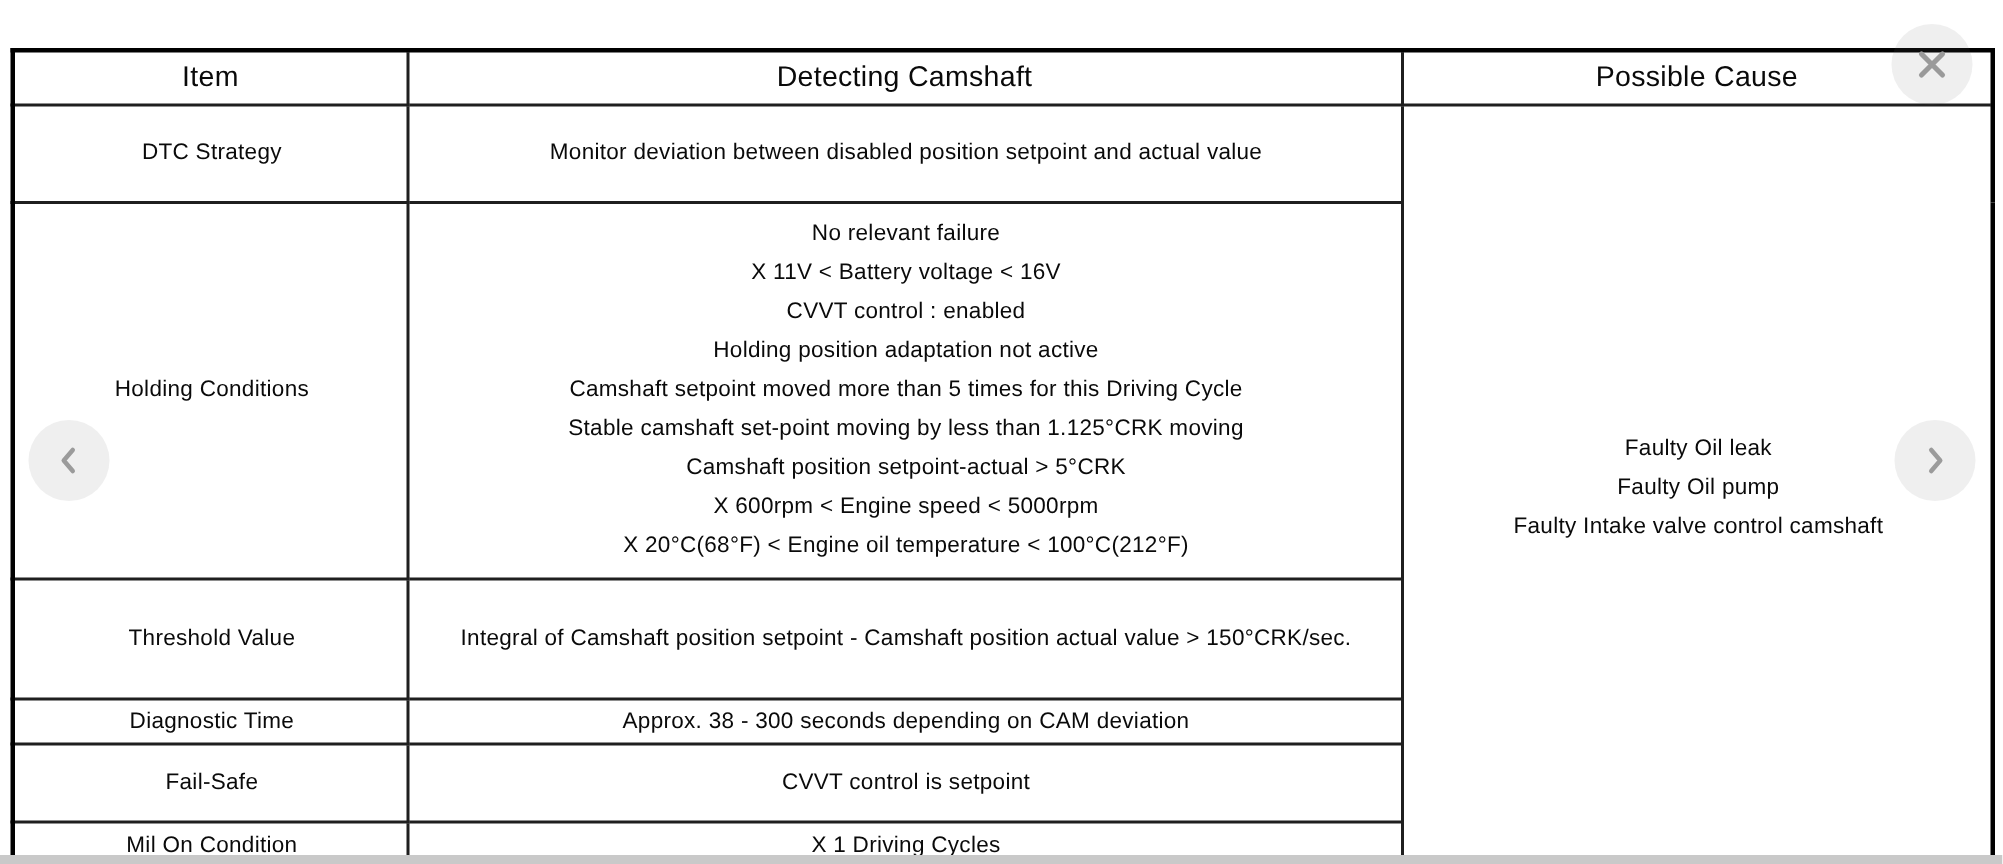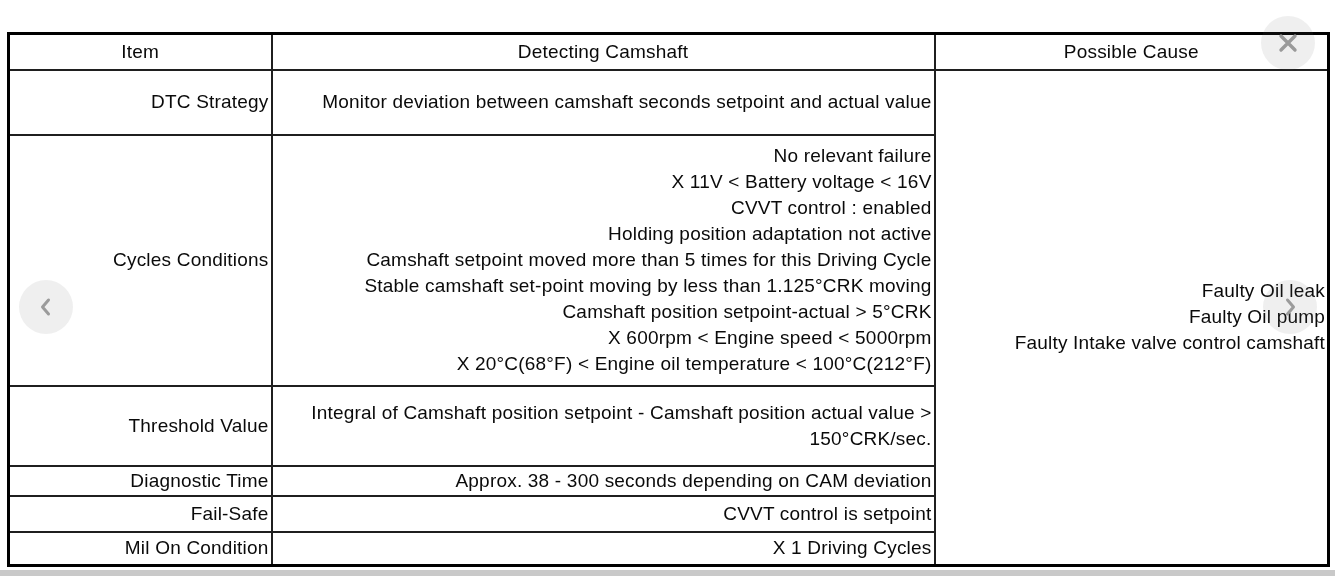--- a/index.html
+++ b/index.html
@@ -17,32 +17,32 @@
   }
   .dtc-table, .dtc-table td, .dtc-table th{
     border:2px solid #1f1f1f;
   }
   .dtc-table{border:3px solid #000000;}
   .dtc-table th{
     font-weight:normal;font-size:19px;letter-spacing:0.2px;
     text-align:center;vertical-align:middle;padding:0;
   }
   .dtc-table td{
-    font-size:19px;letter-spacing:0.2px;line-height:26px;
-    vertical-align:middle;text-align:right;
+    font-size:15px;letter-spacing:0.2px;line-height:26px;
+    vertical-align:middle;text-align:center;
     padding:1px 2px 1px 4px;
     white-space:pre-line;
     overflow:hidden;
   }
   tr.h-head{height:36px;}
   tr.h-r0{height:65px;}
   tr.h-r1{height:251px;}
   tr.h-r2{height:80px;}
   tr.h-r3{height:20px;}
-  tr.h-r4{height:36px;}
+  tr.h-r4{height:52px;}
   tr.h-r5{height:34px;}
 
   .circle-btn{
     position:absolute;width:54px;height:54px;border-radius:50%;
     border:none;outline:none;padding:0;margin:0;
     background:rgba(100,100,100,0.105);
     display:flex;align-items:center;justify-content:center;
     cursor:pointer;z-index:5;
   }
   .btn-prev{left:19px;top:280px;}
@@ -67,27 +67,27 @@
   <thead>
     <tr class="h-head">
       <th>Item</th>
       <th>Detecting Camshaft</th>
       <th>Possible Cause</th>
     </tr>
   </thead>
   <tbody>
     <tr class="h-r0">
       <td>DTC Strategy</td>
-      <td>Monitor deviation between camshaft seconds setpoint and actual value</td>
+      <td>Monitor deviation between disabled position setpoint and actual value</td>
       <td rowspan="6">Faulty Oil leak
 Faulty Oil pump
 Faulty Intake valve control camshaft</td>
     </tr>
     <tr class="h-r1">
-      <td>Cycles Conditions</td>
+      <td>Holding Conditions</td>
       <td>No relevant failure
 X 11V &lt; Battery voltage &lt; 16V
 CVVT control : enabled
 Holding position adaptation not active
 Camshaft setpoint moved more than 5 times for this Driving Cycle
 Stable camshaft set-point moving by less than 1.125°CRK moving
 Camshaft position setpoint-actual &gt; 5°CRK
 X 600rpm &lt; Engine speed &lt; 5000rpm
 X 20°C(68°F) &lt; Engine oil temperature &lt; 100°C(212°F)</td>
     </tr>

